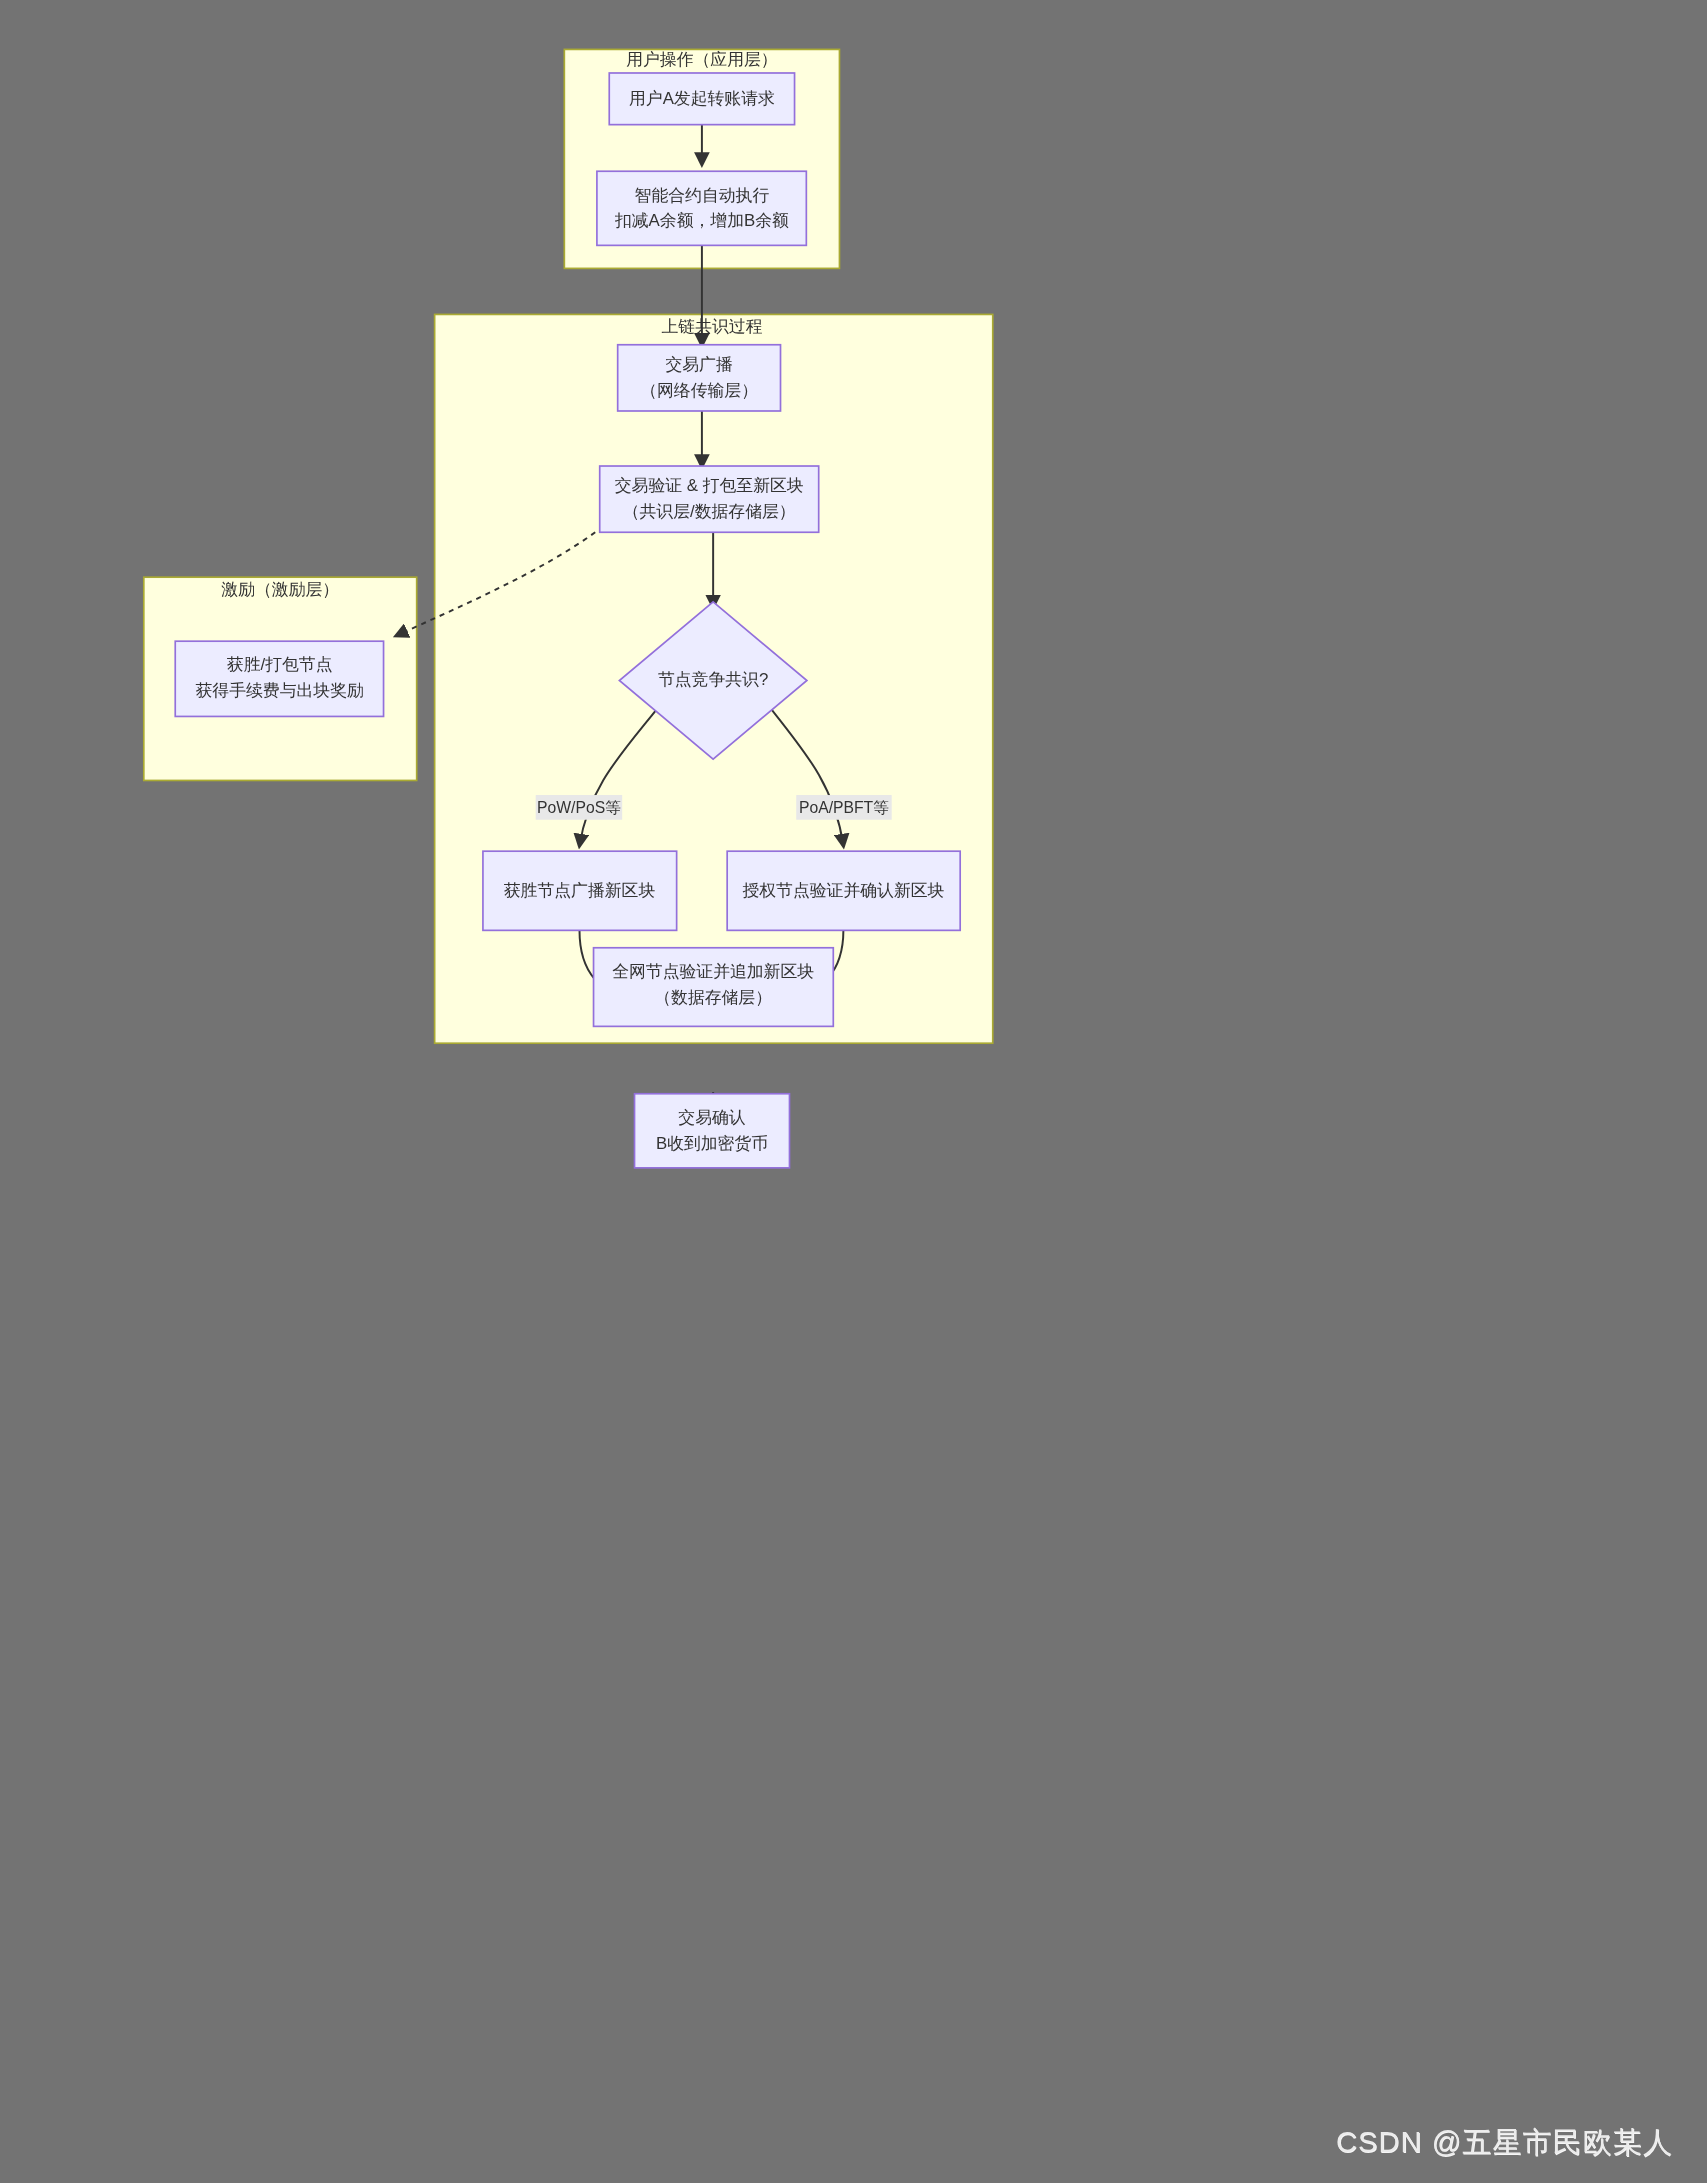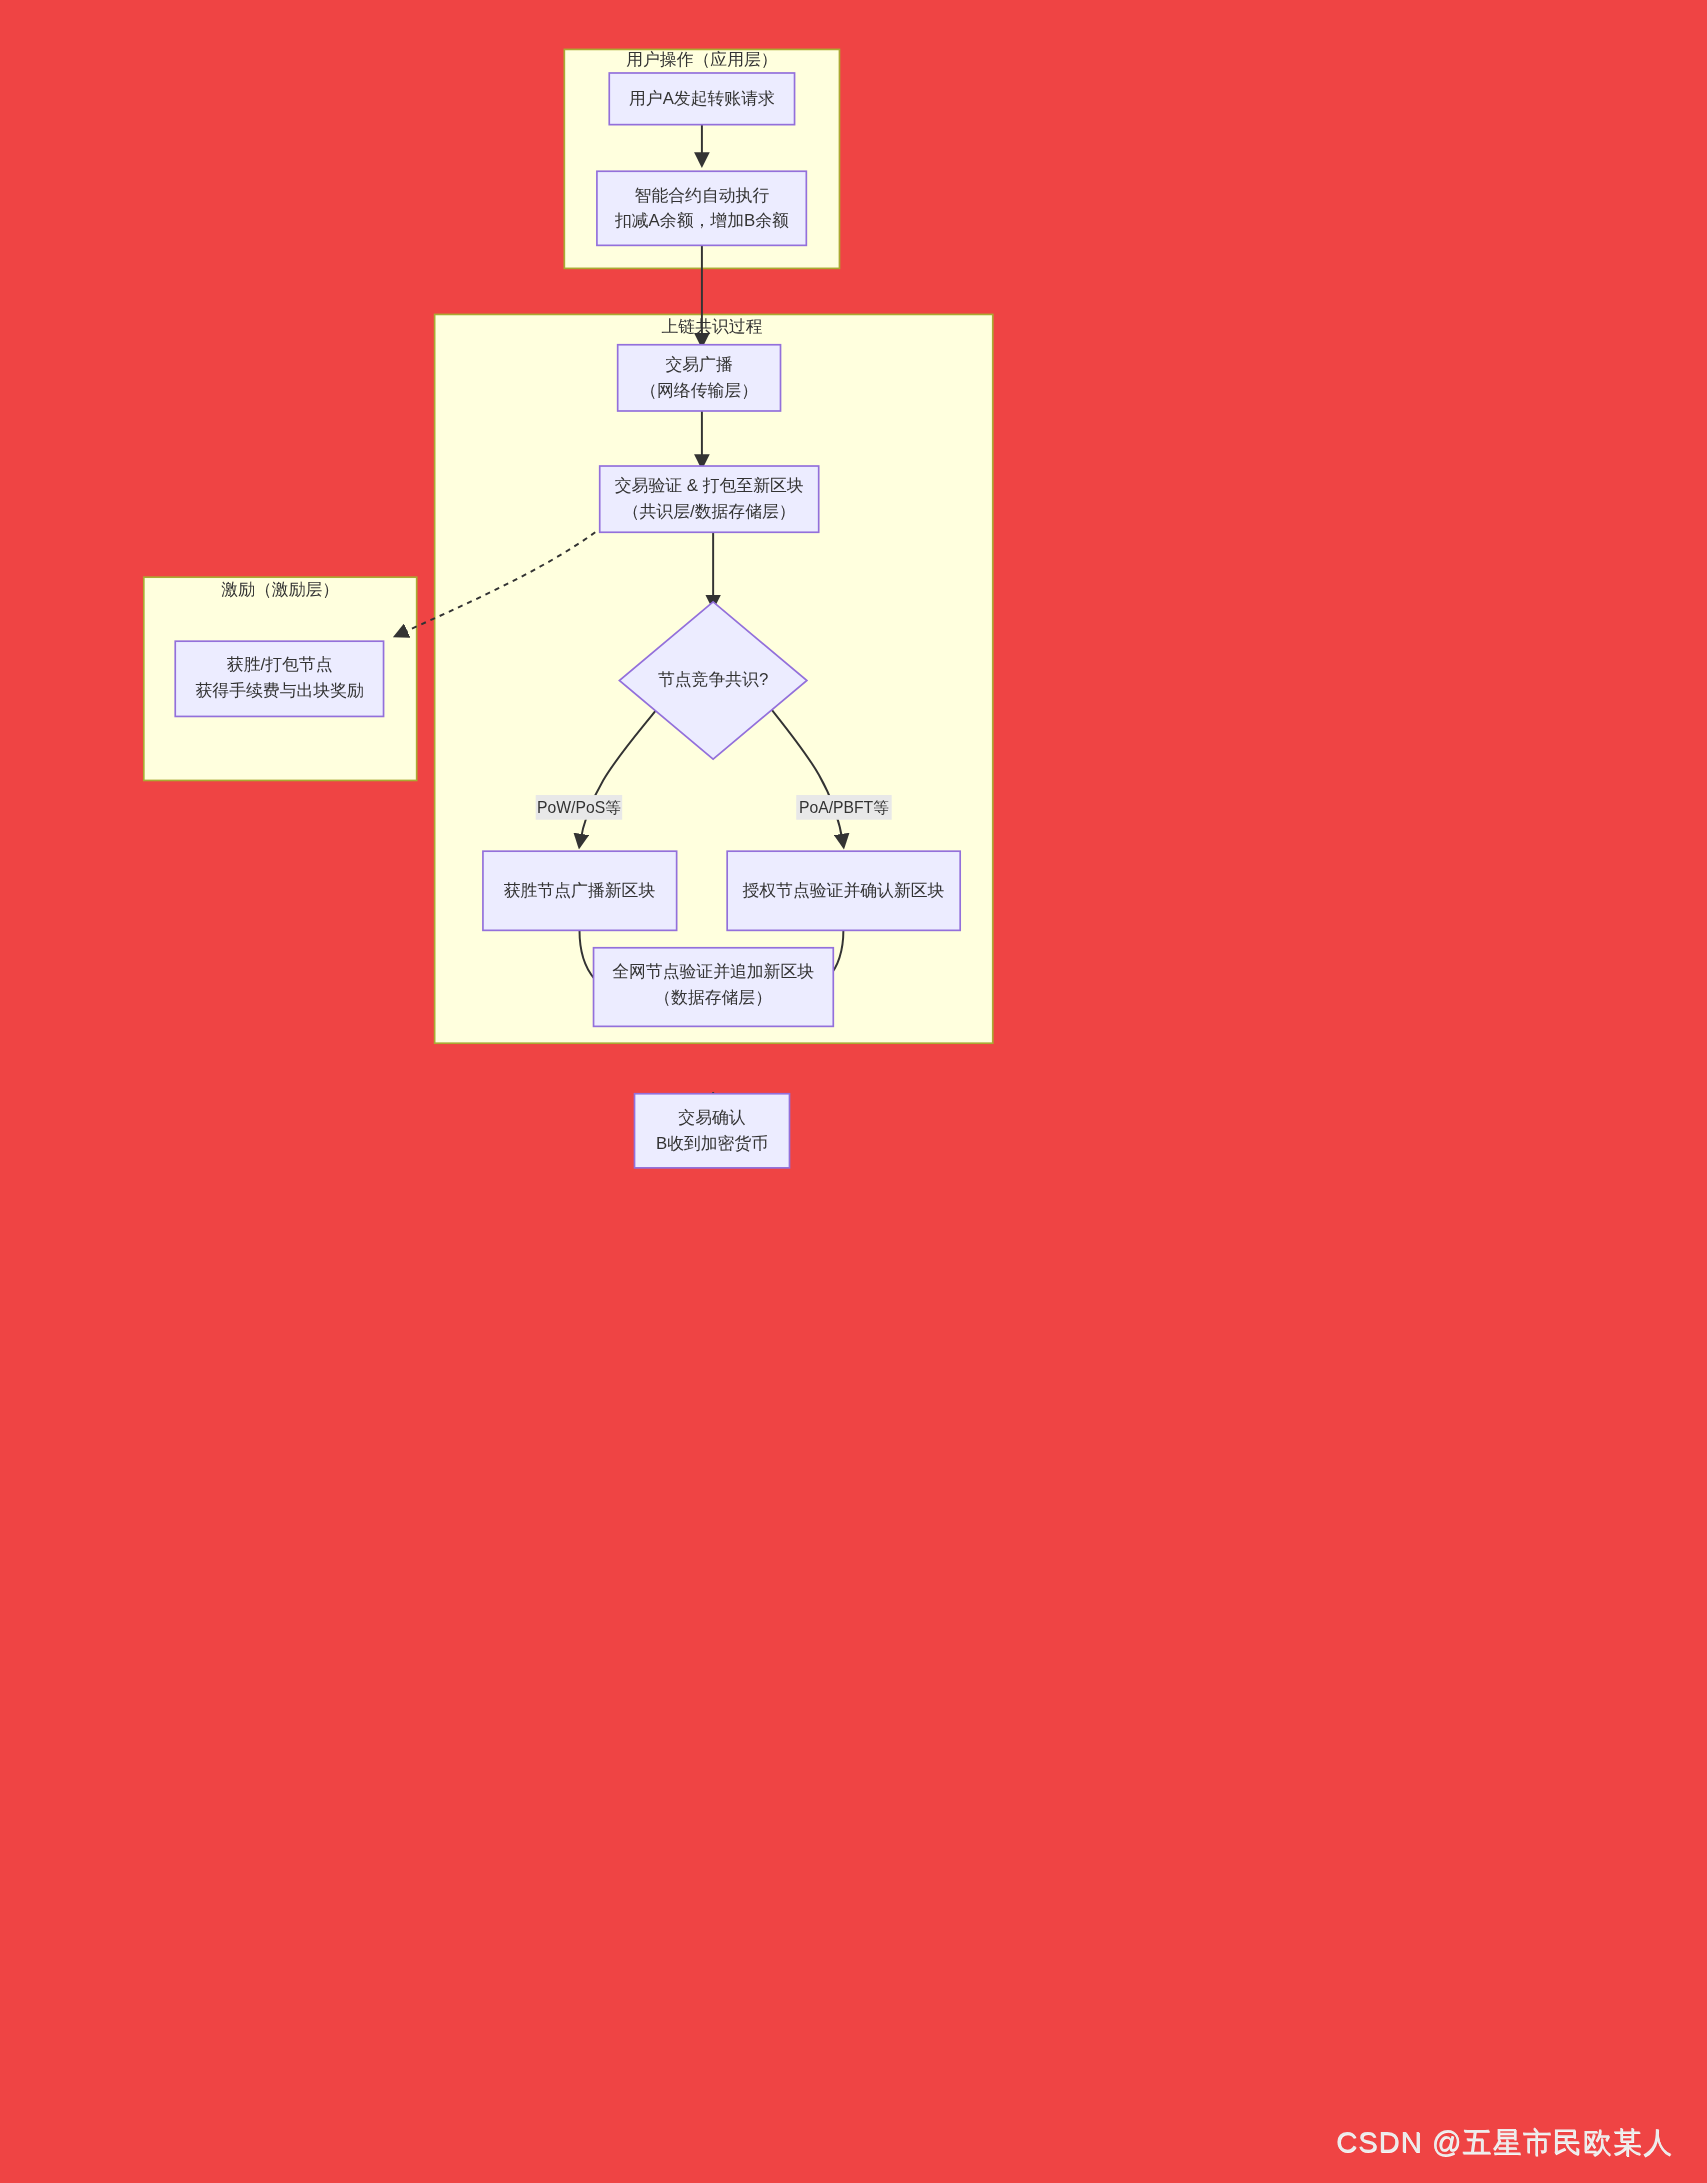--- a/index.html
+++ b/index.html
@@ -1,17 +1,17 @@
 <!DOCTYPE html>
 <html style="font-size:9px"><head>
 <meta charset="utf-8">
 <style>
   html,body{margin:0;padding:0;background:#ffffff;}
   body{font-family:"Liberation Sans","DejaVu Sans",sans-serif;}
-  #stage{position:relative;width:1707px;height:2183px;background:#ef4444;overflow:hidden;}
+  #stage{position:relative;width:1707px;height:2183px;background:#737373;overflow:hidden;}
   #flow{position:absolute;left:0;top:0;width:1707px;height:2183px;}
   .sg-rect{fill:#ffffde;stroke:#aaaa33;stroke-width:3;}
   .node-rect{fill:#ececff;stroke:#9370db;stroke-width:3;}
   .node-diamond{fill:#ececff;stroke:#9370db;stroke-width:3;}
   .edge{fill:none;stroke:#333333;stroke-width:3.5;}
   .edge-dotted{fill:none;stroke:#333333;stroke-width:3.5;stroke-dasharray:9 9;}
   .node-txt{fill:#333333;font-family:"Liberation Sans","DejaVu Sans",sans-serif;font-size:30px;text-anchor:middle;dominant-baseline:middle;}
   .sg-title{fill:#333333;font-family:"Liberation Sans","DejaVu Sans",sans-serif;font-size:30px;text-anchor:middle;dominant-baseline:middle;}
   .edge-label{fill:#333333;font-family:"Liberation Sans","DejaVu Sans",sans-serif;font-size:28px;text-anchor:middle;dominant-baseline:middle;}
   .edge-label-bg{fill:#e8e8e8;}

